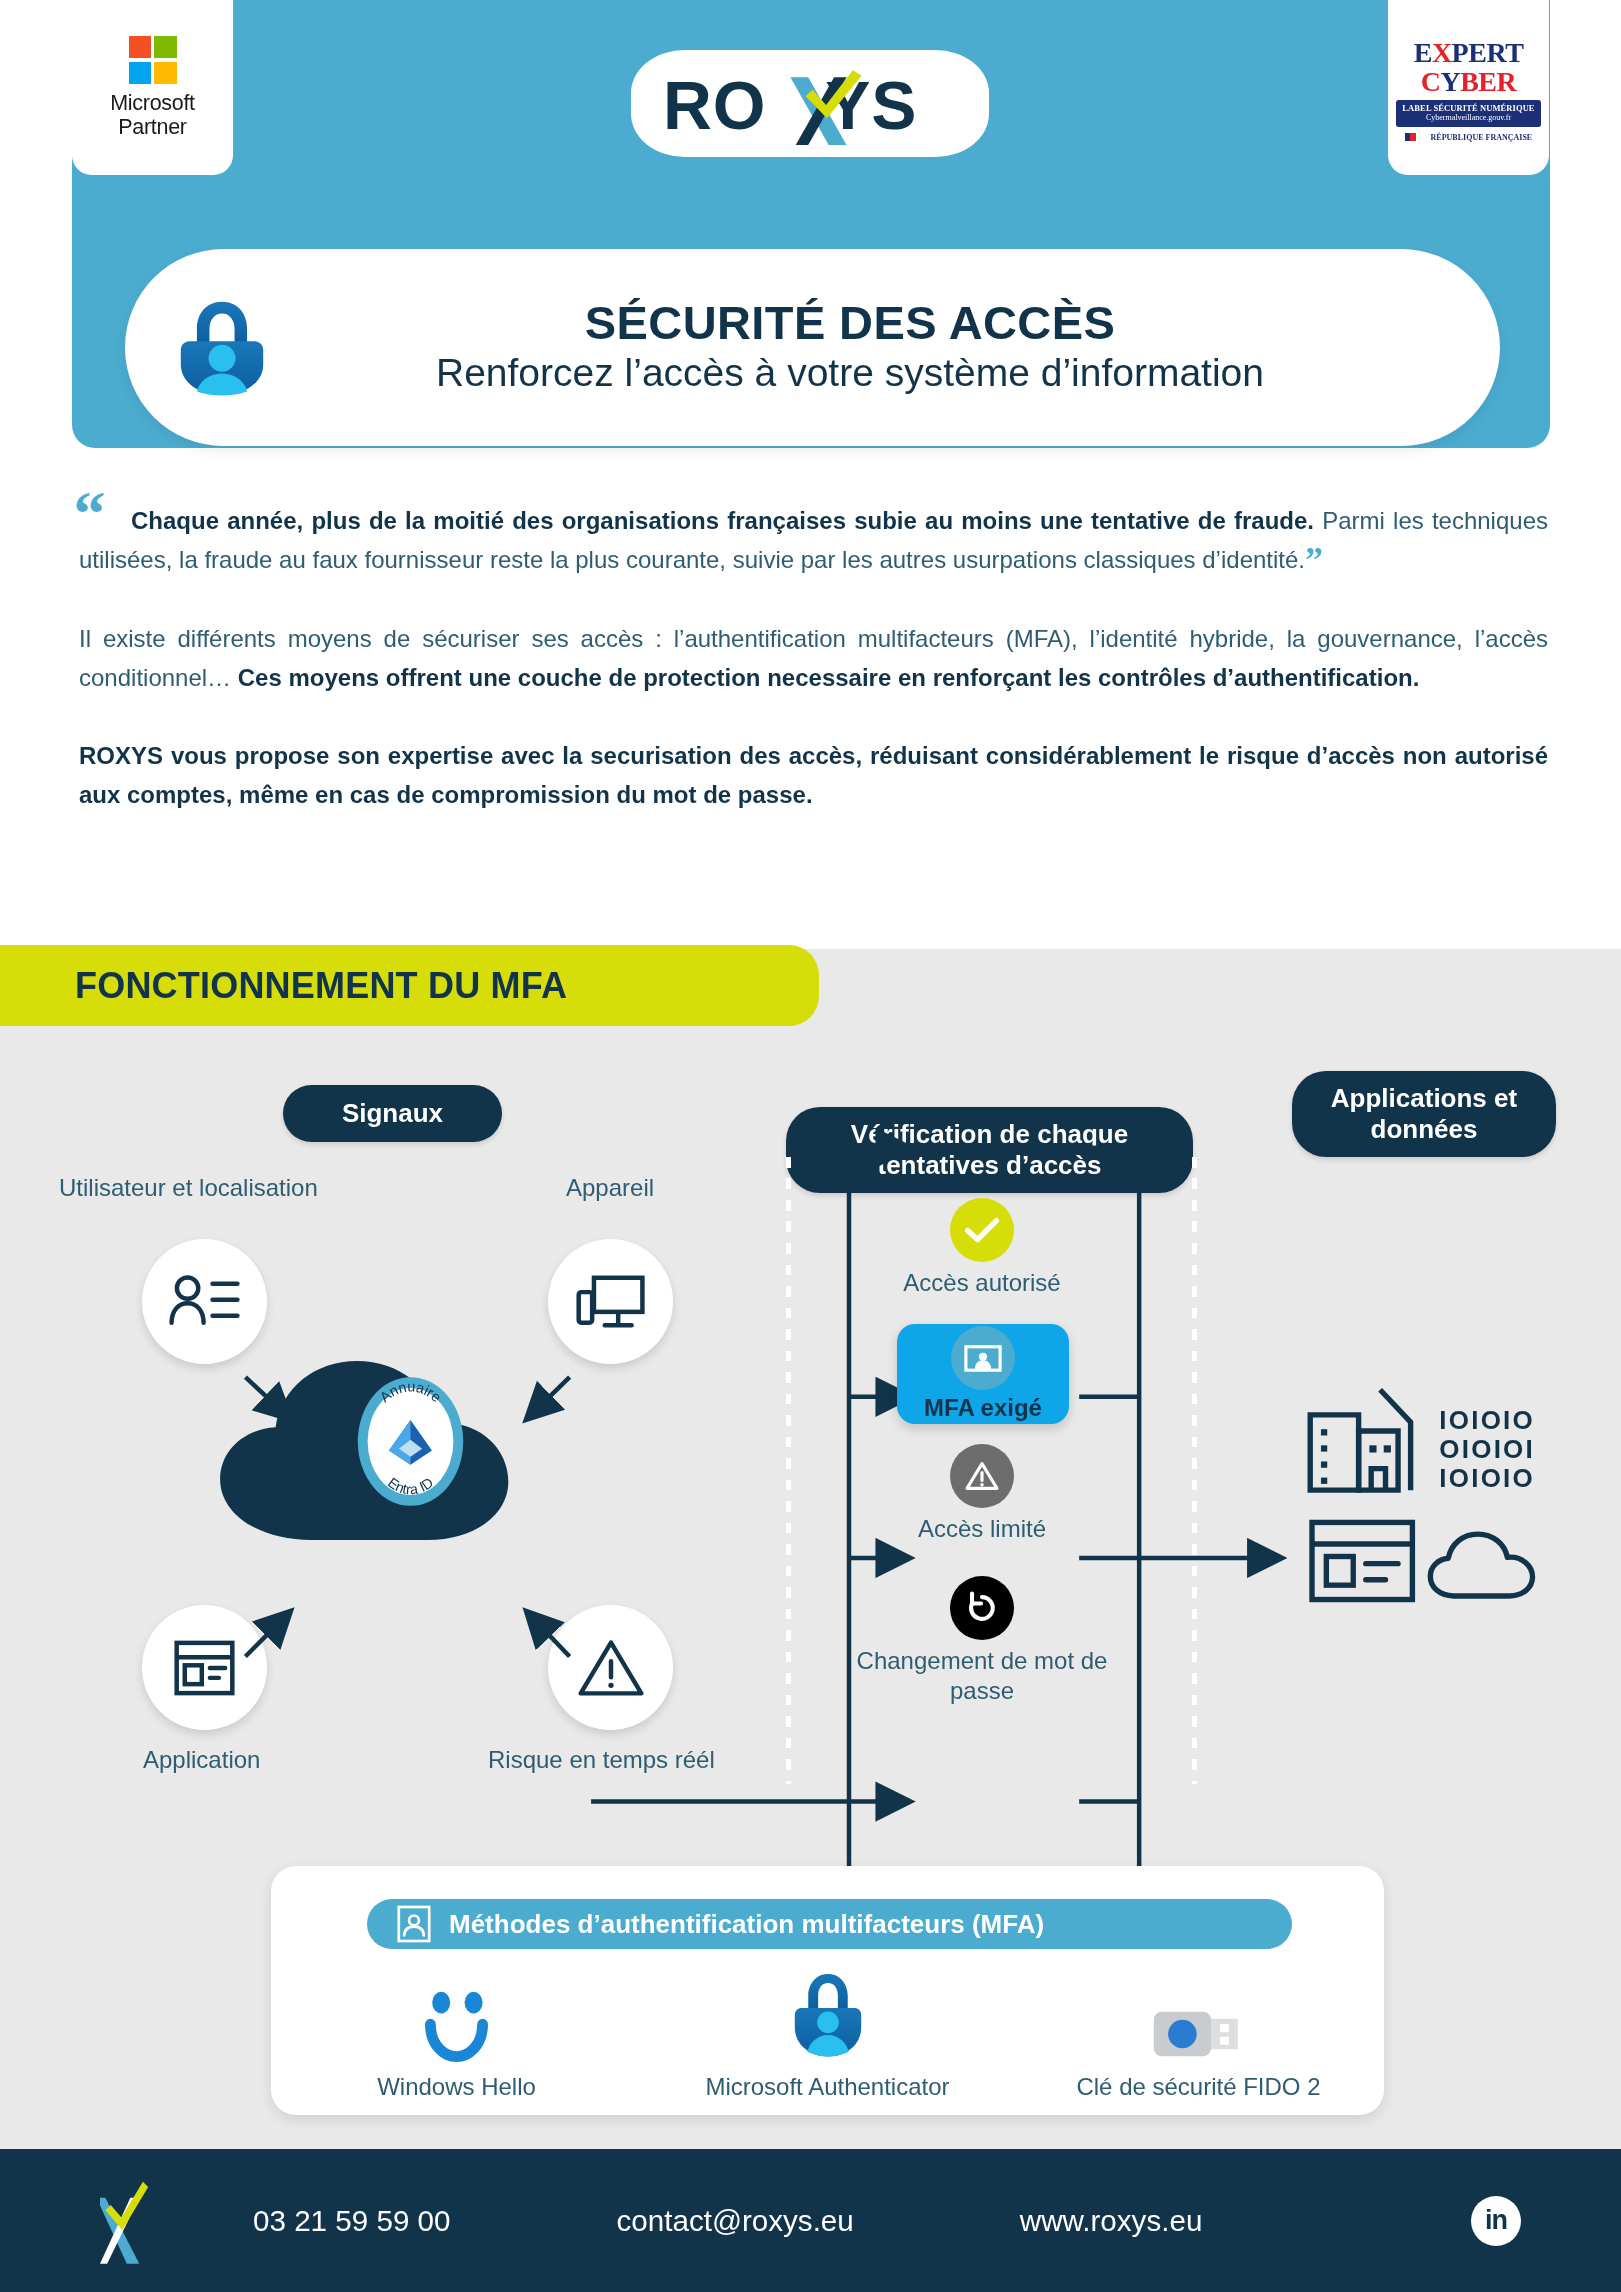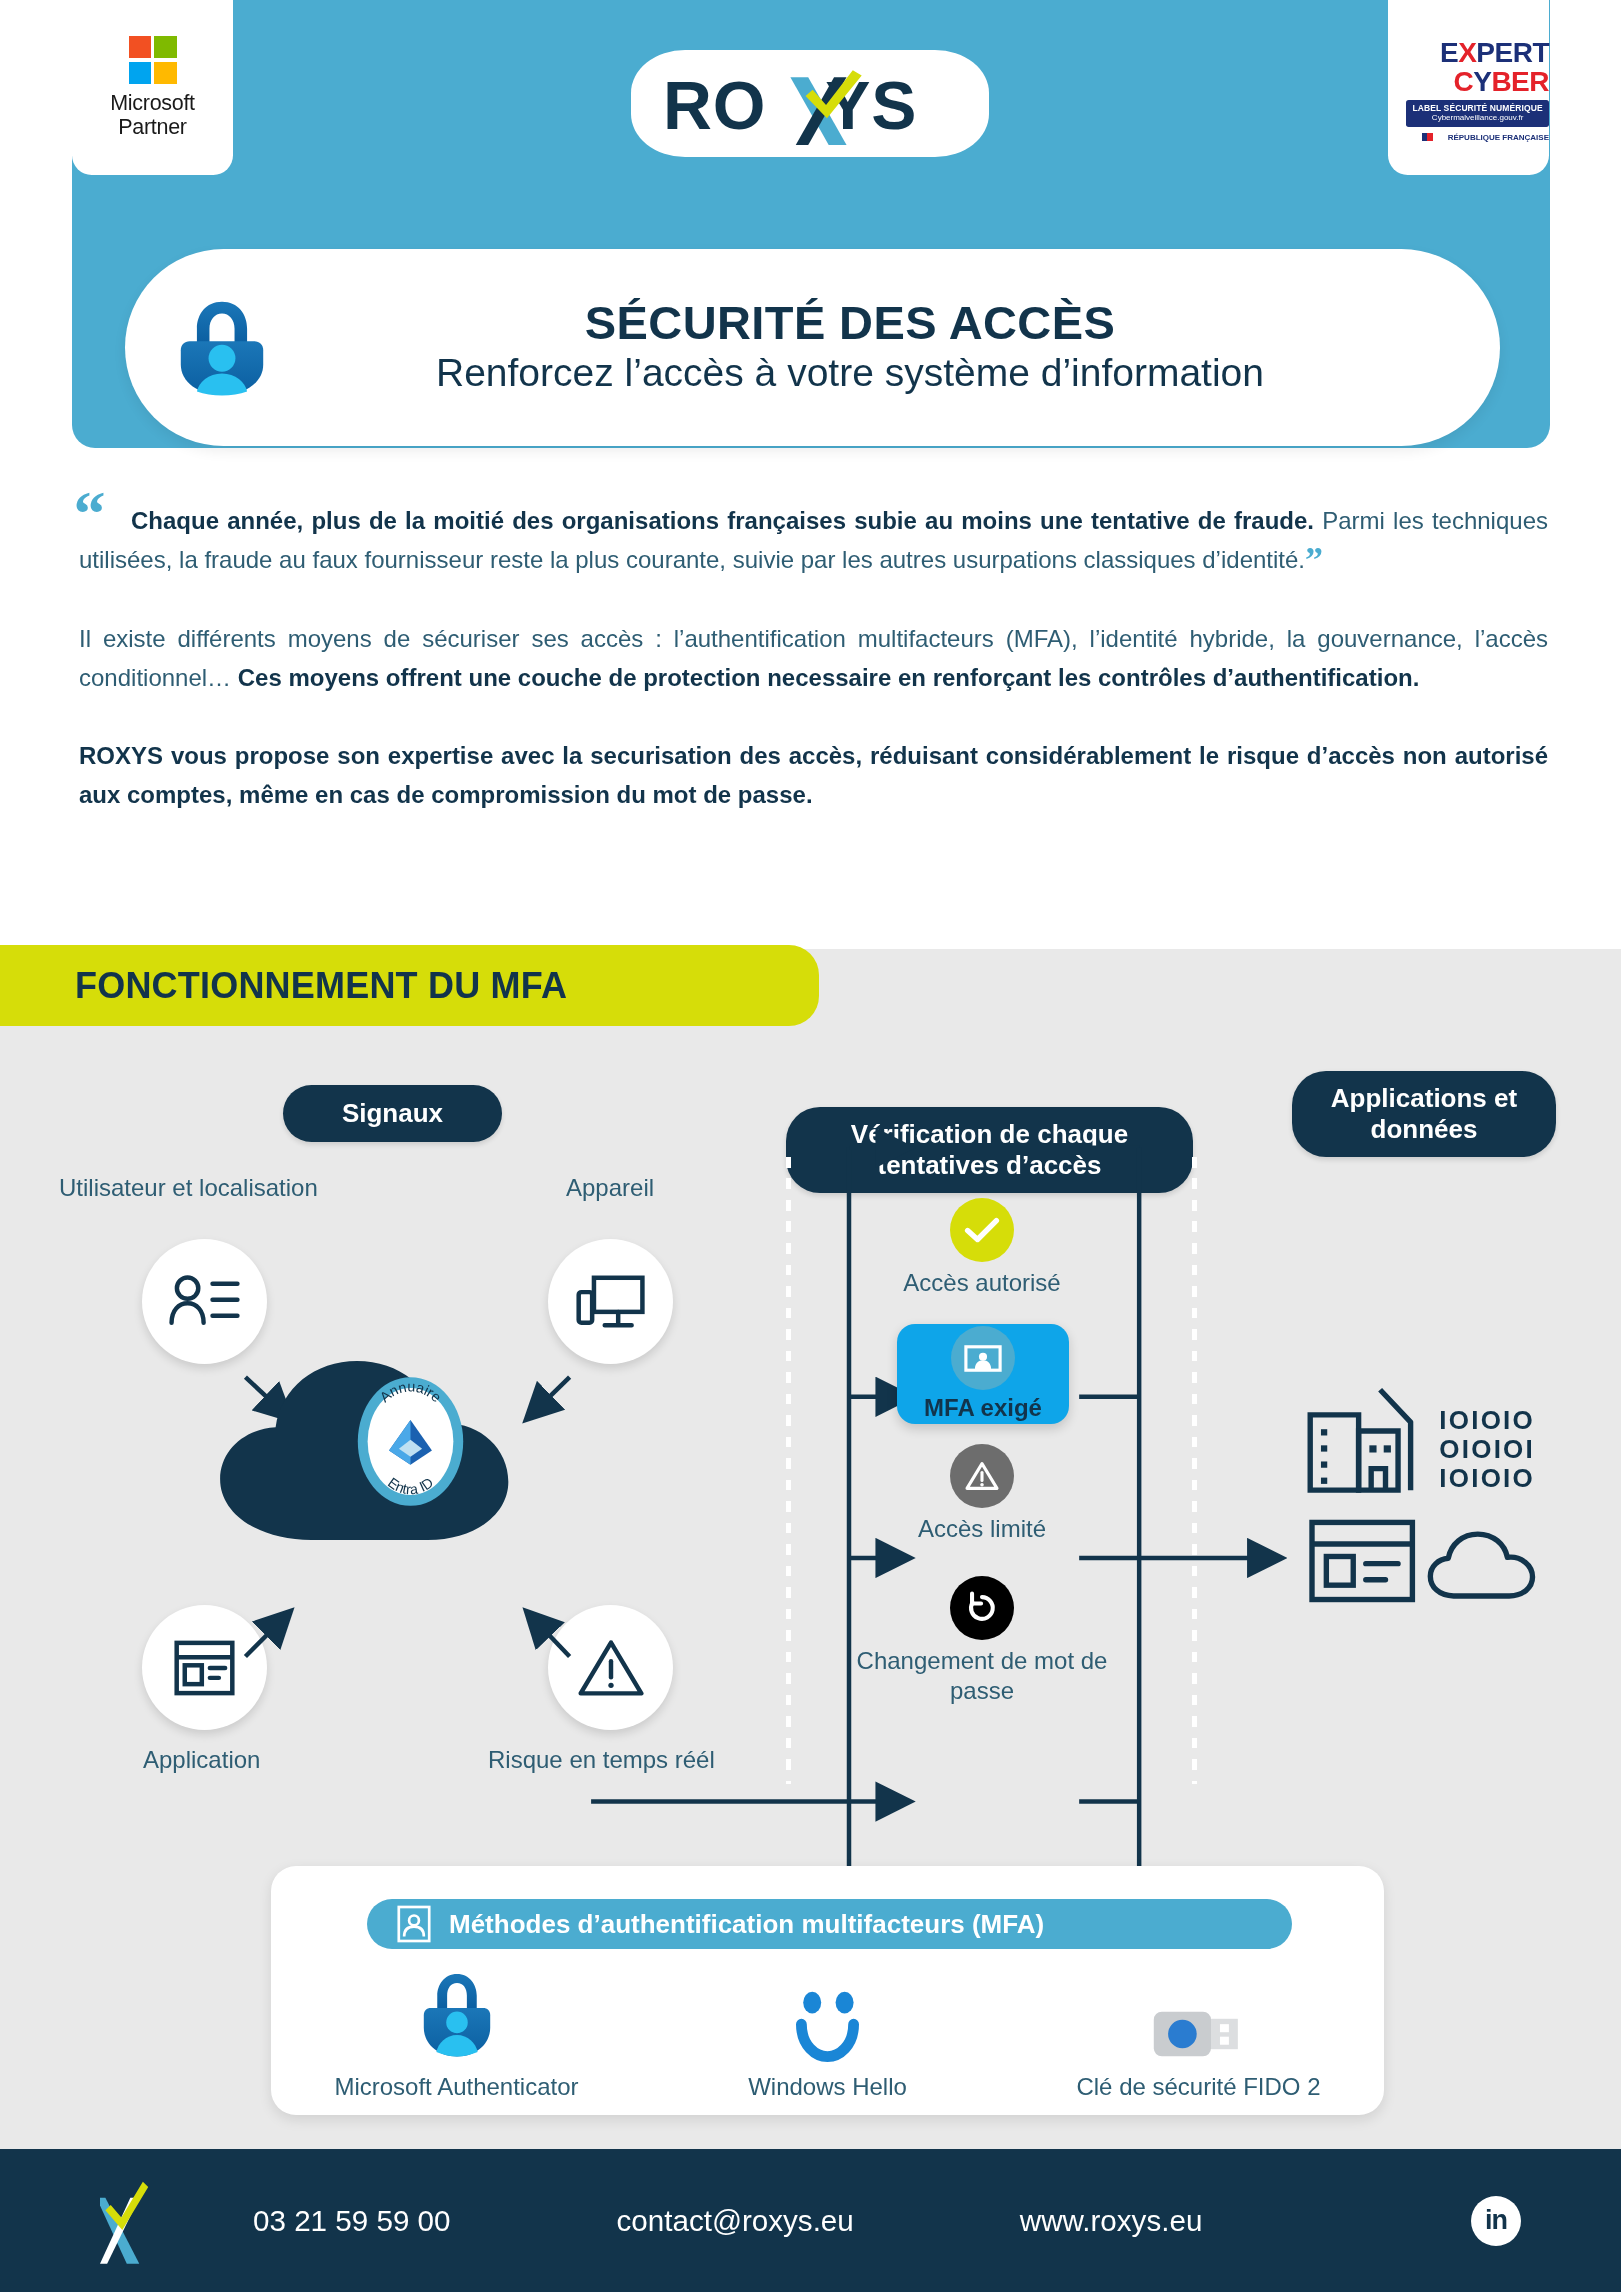--- a/index.html
+++ b/index.html
@@ -21,21 +21,21 @@
     background: #fff; border-radius: 0 0 19.7px 19.7px;
     display:flex; flex-direction:column; align-items:center; justify-content:center;
   }
   .ms-grid { width: 48px; height: 48px; display:grid; grid-template-columns: 1fr 1fr; grid-template-rows: 1fr 1fr; gap: 3.6px; margin-bottom: 7.2px;}
   .ms-grid i { display:block; }
   .ms-partner-text { font-size: 21.5px; line-height: 1.12; color:#1a1a1a; text-align:center; letter-spacing:-0.3px;}
 
   .expert-cyber {
     position: absolute; left: 1388px; top: 0; width: 161px; height: 175px;
     background: #fff; border-radius: 0 0 19.7px 19.7px;
-    display:flex; flex-direction:column; align-items:flex-end; justify-content:center; padding-top:5.4px;
+    display:flex; flex-direction:column; align-items:center; justify-content:center; padding-top:5.4px;font-family:Liberation Serif, serif;
   }
   .ec-expert { font-size: 28px; font-weight: 800; color:#1c3078; letter-spacing:-0.5px; line-height:1; }
   .ec-expert .xr { color:#e4222a; }
   .ec-cyber { font-size: 28px; font-weight: 800; color:#e4222a; letter-spacing:-0.5px; line-height:1.05; }
   .ec-cyber .yb { color:#1c3078; }
   .ec-label {
     margin-top:4.5px; background:#1c3078; color:#fff; border-radius:2.7px;
     padding: 3.6px 6.3px 4.5px; text-align:center;
   }
   .ec-label .l1 { font-size: 8.5px; font-weight:700; letter-spacing:0.1px; line-height:1.1; }
@@ -430,49 +430,49 @@
         <rect x="2" y="2" width="34" height="38" fill="none" stroke="#fff" stroke-width="3"></rect>
         <circle cx="19" cy="17" r="5.5" fill="none" stroke="#fff" stroke-width="3"></circle>
         <path d="M8 35 C8 27 13 24 19 24 C25 24 30 27 30 35" fill="none" stroke="#fff" stroke-width="3"></path>
       </svg>
       <span class="txt">Méthodes d’authentification multifacteurs (MFA)</span>
     </div>
     <div class="methods-row">
 
       <div class="method">
         <div class="ico">
+          <svg width="81" height="72" viewBox="0 0 90 80">
+            <ellipse cx="28" cy="14" rx="10" ry="12" fill="#1a86d6"></ellipse>
+            <ellipse cx="64" cy="14" rx="10" ry="12" fill="#1a86d6"></ellipse>
+            <path d="M16 38 C16 62 32 74 45 74 C58 74 74 62 74 38" fill="none" stroke="#1a86d6" stroke-width="12" stroke-linecap="round"></path>
+          </svg>
+        </div>
+        <div class="mlabel">Windows Hello</div>
+      </div>
+
+      <div class="method">
+        <div class="ico">
           <svg width="70" height="90" viewBox="0 0 78 100">
             <defs>
                 <linearGradient id="lg2" x1="0" y1="0" x2="0" y2="1">
               <stop offset="0" stop-color="#1b77b8"></stop>
                   <stop offset="1" stop-color="#0b5ea0"></stop>
                 </linearGradient>
               </defs>
             <path d="M39 2 C25 2 17 14 17 26 L17 42 L28 42 L28 26 C28 18 32 12 39 12 C46 12 50 18 50 26 L50 42 L61 42 L61 26 C61 14 53 2 39 2 Z" fill="url(#lg2)"></path>
             <path d="M10 40 L68 40 C73 40 76 43 76 48 L76 62 C76 80 60 94 39 94 C18 94 2 80 2 62 L2 48 C2 43 5 40 10 40 Z" fill="url(#lg2)"></path>
             <circle cx="39" cy="56" r="12" fill="#29c0f0"></circle>
             <path d="M39 70 C51 70 60 79 62 89 C55 92 47 94 39 94 C31 94 23 92 16 89 C18 79 27 70 39 70 Z" fill="#29c0f0"></path>
           </svg>
         </div>
         <div class="mlabel">Microsoft Authenticator</div>
       </div>
 
       <div class="method">
         <div class="ico">
-          <svg width="81" height="72" viewBox="0 0 90 80">
-            <ellipse cx="28" cy="14" rx="10" ry="12" fill="#1a86d6"></ellipse>
-            <ellipse cx="64" cy="14" rx="10" ry="12" fill="#1a86d6"></ellipse>
-            <path d="M16 38 C16 62 32 74 45 74 C58 74 74 62 74 38" fill="none" stroke="#1a86d6" stroke-width="12" stroke-linecap="round"></path>
-          </svg>
-        </div>
-        <div class="mlabel">Windows Hello</div>
-      </div>
-
-      <div class="method">
-        <div class="ico">
           <svg width="93" height="56" viewBox="0 0 104 62">
             <rect x="2" y="6" width="64" height="50" rx="9" fill="#c9cccf"></rect>
             <rect x="66" y="14" width="30" height="34" fill="#dcdee0"></rect>
             <rect x="76" y="20" width="10" height="9" fill="#fff"></rect>
             <rect x="76" y="34" width="10" height="9" fill="#fff"></rect>
             <circle cx="34" cy="31" r="16" fill="#2a7cd0"></circle>
           </svg>
         </div>
         <div class="mlabel">Clé de sécurité FIDO 2</div>
       </div>

